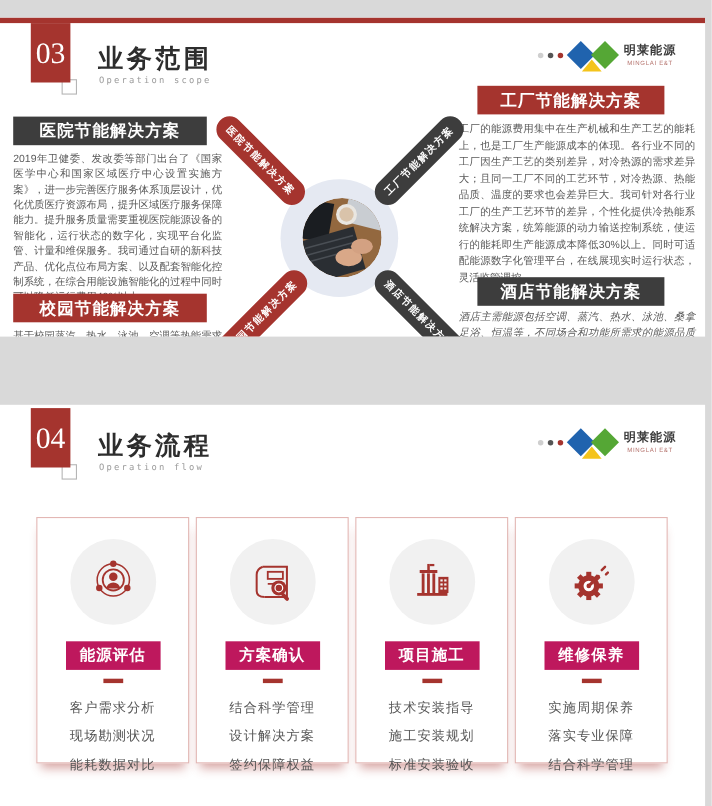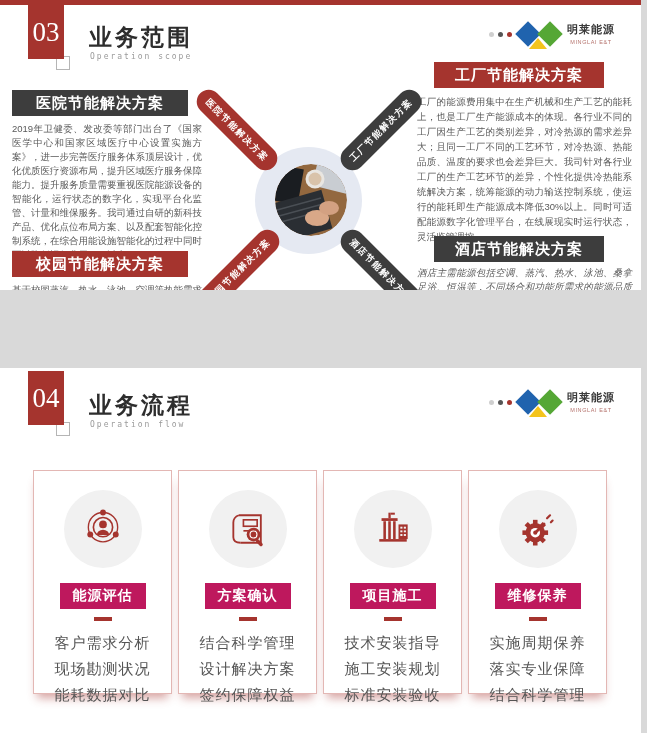--- a/index.html
+++ b/index.html
@@ -1,19 +1,19 @@
 <!DOCTYPE html>
 <html><head>
 <meta charset="utf-8">
 <style>
   * { margin:0; padding:0; box-sizing:border-box; }
   body { width:647px; height:733px; background:#D9D9D9; font-family:"Liberation Sans", sans-serif; position:relative; overflow:hidden; }
   .page { position:absolute; inset:0; }
   .slide { position:absolute; left:0; width:641px; background:#ffffff; overflow:hidden; }
-  .slide1 { top:0; height:290px;padding-left:19px; }
+  .slide1 { top:16px; height:290px;padding-left:19px; }
   .slide2 { top:368px; height:408px; }
   .top-strip { position:absolute; left:0; top:0; width:100%; height:5px; background:#A5342E; }
 
   
   .num-box { position:absolute; left:28px; width:36px; height:54px; background:#A5342E; color:#fff;
              font-family:"Liberation Serif", serif; font-size:27px; display:flex; align-items:center; justify-content:center; z-index:3; }
   .slide1 .num-box { top:5px; } .slide2 .num-box { top:3px; }
   .deco-square { position:absolute; left:56px; width:14px; height:14px; background:#fff; border:1px solid #b5b5b5; z-index:2; }
   .slide1 .deco-square { top:56px; } .slide2 .deco-square { top:54px; }
   .slide-title { position:absolute; left:89px; top:22px; font-size:23px; font-weight:800; color:#2d2d2d; letter-spacing:3px; }
@@ -58,21 +58,21 @@
   .pill-br { left:329px; top:258px; transform:rotate(45deg); }
 
   
   .card { position:absolute; top:102px; width:139px; height:224px; background:#fff; border:1px solid #E3B7B4;
           box-shadow:0 8px 9px -4px rgba(165,52,46,0.45); text-align:center; }
   .card1{left:33px;} .card2{left:178px;} .card3{left:323px;} .card4{left:468px;}
   .icon-circle { width:78px; height:78px; border-radius:50%; background:#F1F1F1; margin:19px auto 0; display:flex; align-items:center; justify-content:center; }
   .step-badge { display:inline-block; margin-top:15px; background:#be185d; color:#fff; font-size:14px; font-weight:bold;
                 letter-spacing:1px; padding:4px 13px; }
   .step-dash { width:18px; height:3.5px; background:#A5342E; margin:8px auto 9px; }
-  .step-items { font-size:15px; color:#555555; line-height:26px; letter-spacing:1px; }
+  .step-items { font-size:12px; color:#555555; line-height:26px; letter-spacing:1px; }
 </style>
 </head>
 <body>
 
 <div class="page">
 
   <div class="slide slide1">
     <div class="top-strip"></div>
     <div class="deco-square"></div>
     <div class="num-box">03</div>

